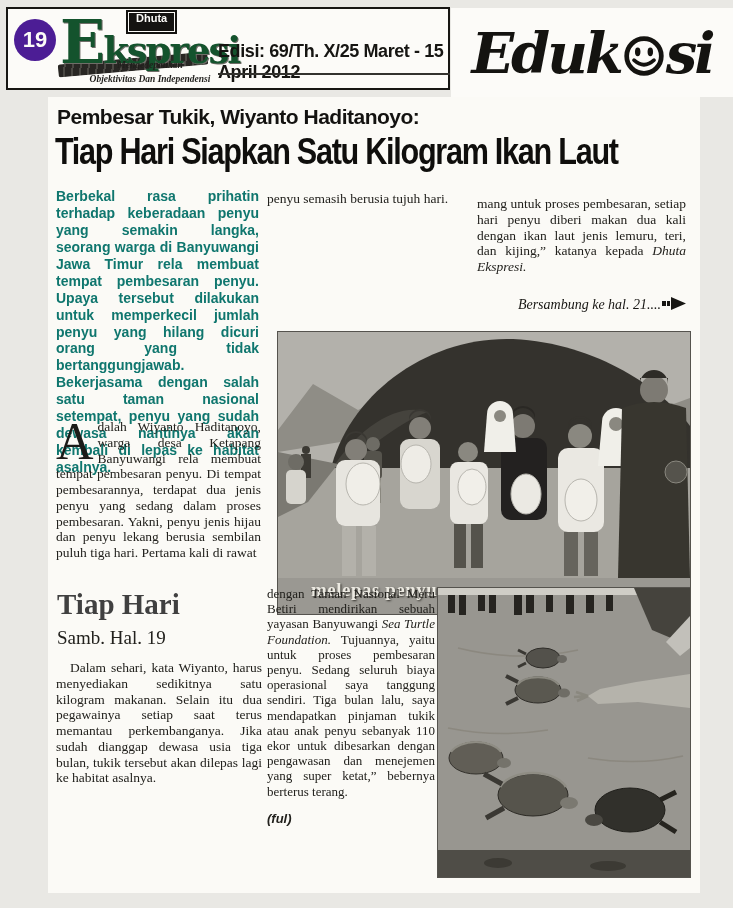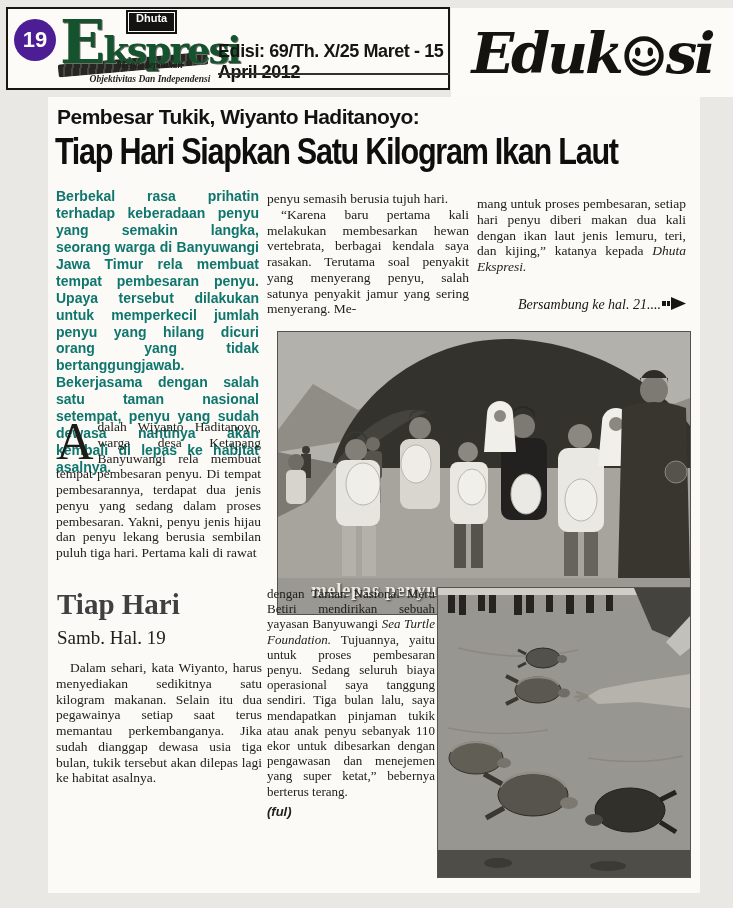--- a/index.html
+++ b/index.html
@@ -93,21 +93,21 @@
     left:33px;bottom:13px;position:absolute;color:#eceae2;
     font-weight:bold;font-size:19px;letter-spacing:0.5px;
     text-shadow:1px 1px 2px #33312c;
   }
   .sec-title{left:57px;top:588px;font-weight:bold;font-size:29px;color:#404040;}
   .sec-sub{left:57px;top:627px;font-size:19px;color:#22211d;}
   .col1-bottom{left:56px;top:660px;width:206px;}
   .col2-bottom{left:267px;top:586px;width:168px;font-size:13px;}
   .byline{
     font-family:"Liberation Sans",sans-serif;font-weight:bold;font-style:italic;
-    font-size:13px;margin-top:5px;
+    font-size:13px;margin-top:12px;
   }
   svg{display:block;}
 </style>
 </head>
 <body>
 
 <div class="abs paper"></div>
 
 <div class="abs masthead-box">
   <div class="abs page-circle">
@@ -139,21 +139,20 @@
 <div class="abs headline">Tiap Hari Siapkan Satu Kilogram Ikan Laut</div>
 
 <div class="abs lead">Berbekal rasa prihatin terhadap keberadaan penyu yang semakin langka, seorang warga di Banyuwangi Jawa Timur rela membuat tempat pembesaran penyu. Upaya tersebut dilakukan untuk memperkecil jumlah penyu yang hilang dicuri orang yang tidak bertanggungjawab. Bekerjasama dengan salah satu taman nasional setempat, penyu yang sudah dewasa nantinya akan kembali di lepas ke habitat asalnya.</div>
 
 <div class="abs bodytext col1-drop">
   <span class="dropcap">A</span><span>dalah Wiyanto Haditanoyo, warga desa Ketapang Banyuwangi rela membuat tempat pembesaran penyu. Di tempat pembesarannya, terdapat dua jenis penyu yang sedang dalam proses pembesaran. Yakni, penyu jenis hijau dan penyu lekang berusia sembilan puluh tiga hari. Pertama kali di rawat</span>
 </div>
 
 <div class="abs bodytext col2-top">
   <p class="noindent">penyu semasih berusia tujuh hari.</p>
-  <p class="indent">“Karena baru pertama kali melakukan membesarkan hewan vertebrata, berbagai kendala saya rasakan. Terutama soal penyakit yang menyerang penyu, salah satunya penyakit jamur yang sering menyerang. Me-</p>
 </div>
 
 <div class="abs bodytext col3-top">
   <span>mang untuk proses pembesaran, setiap hari penyu diberi makan dua kali dengan ikan laut jenis lemuru, teri, dan kijing,” katanya kepada </span><span class="italic">Dhuta Ekspresi.</span>
 </div>
 
 <div class="abs continuation">
   <span>Bersambung ke hal. 21....</span><svg class="arrow-icon" width="24" height="13" viewBox="0 0 24 13">
     <rect x="0" y="4" width="4" height="5" fill="#171613"></rect>
     <rect x="5" y="4" width="3" height="5" fill="#171613"></rect>

